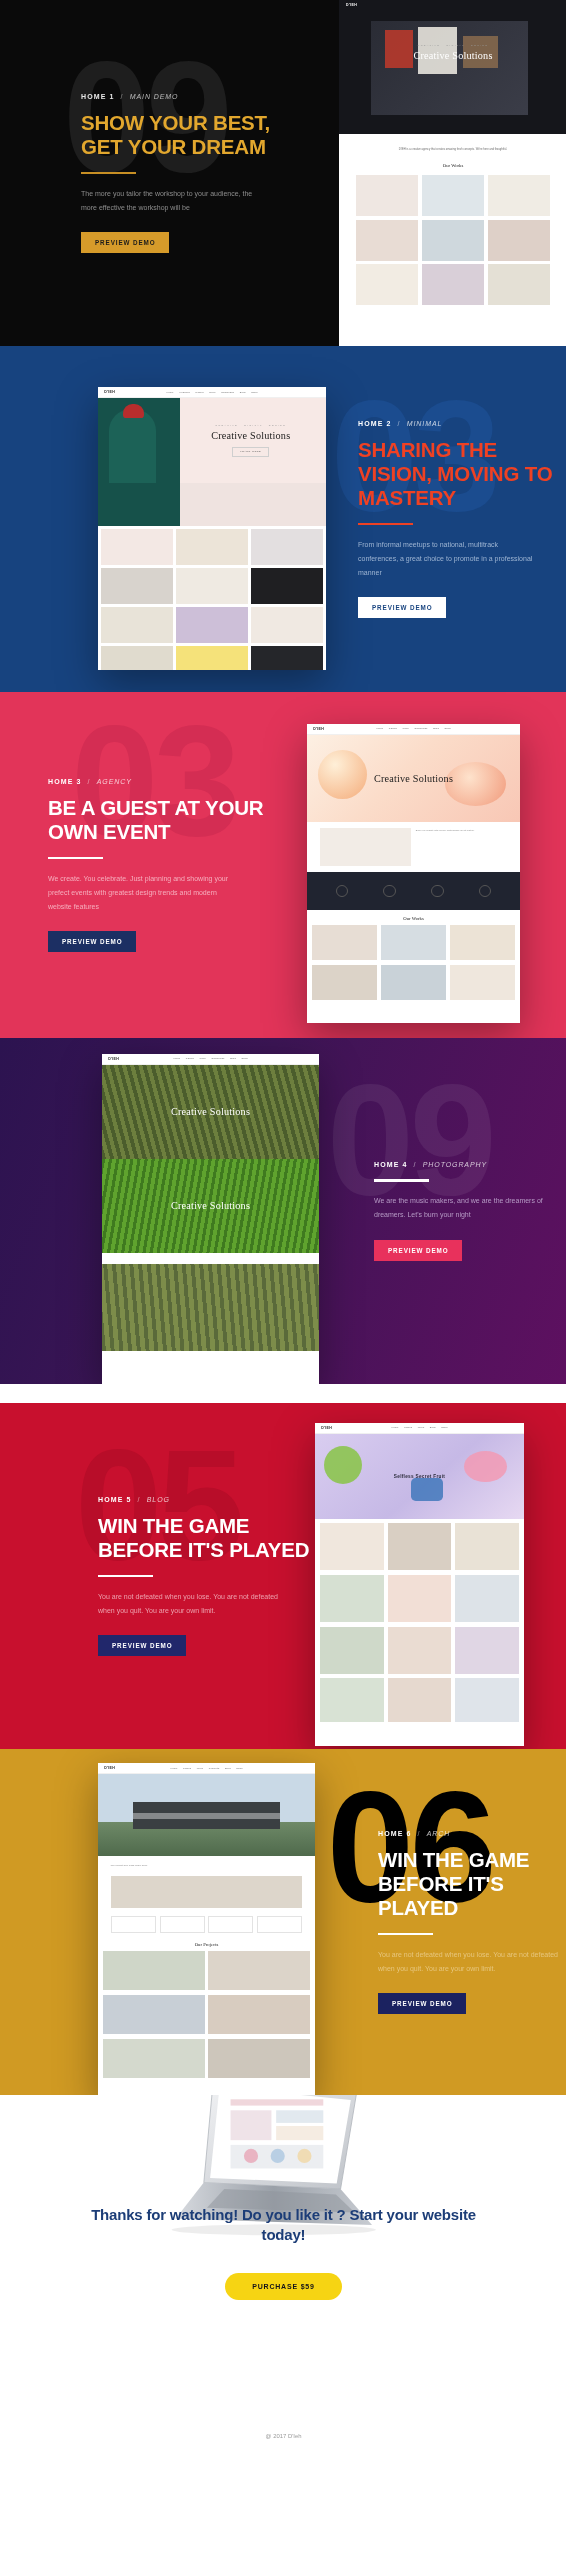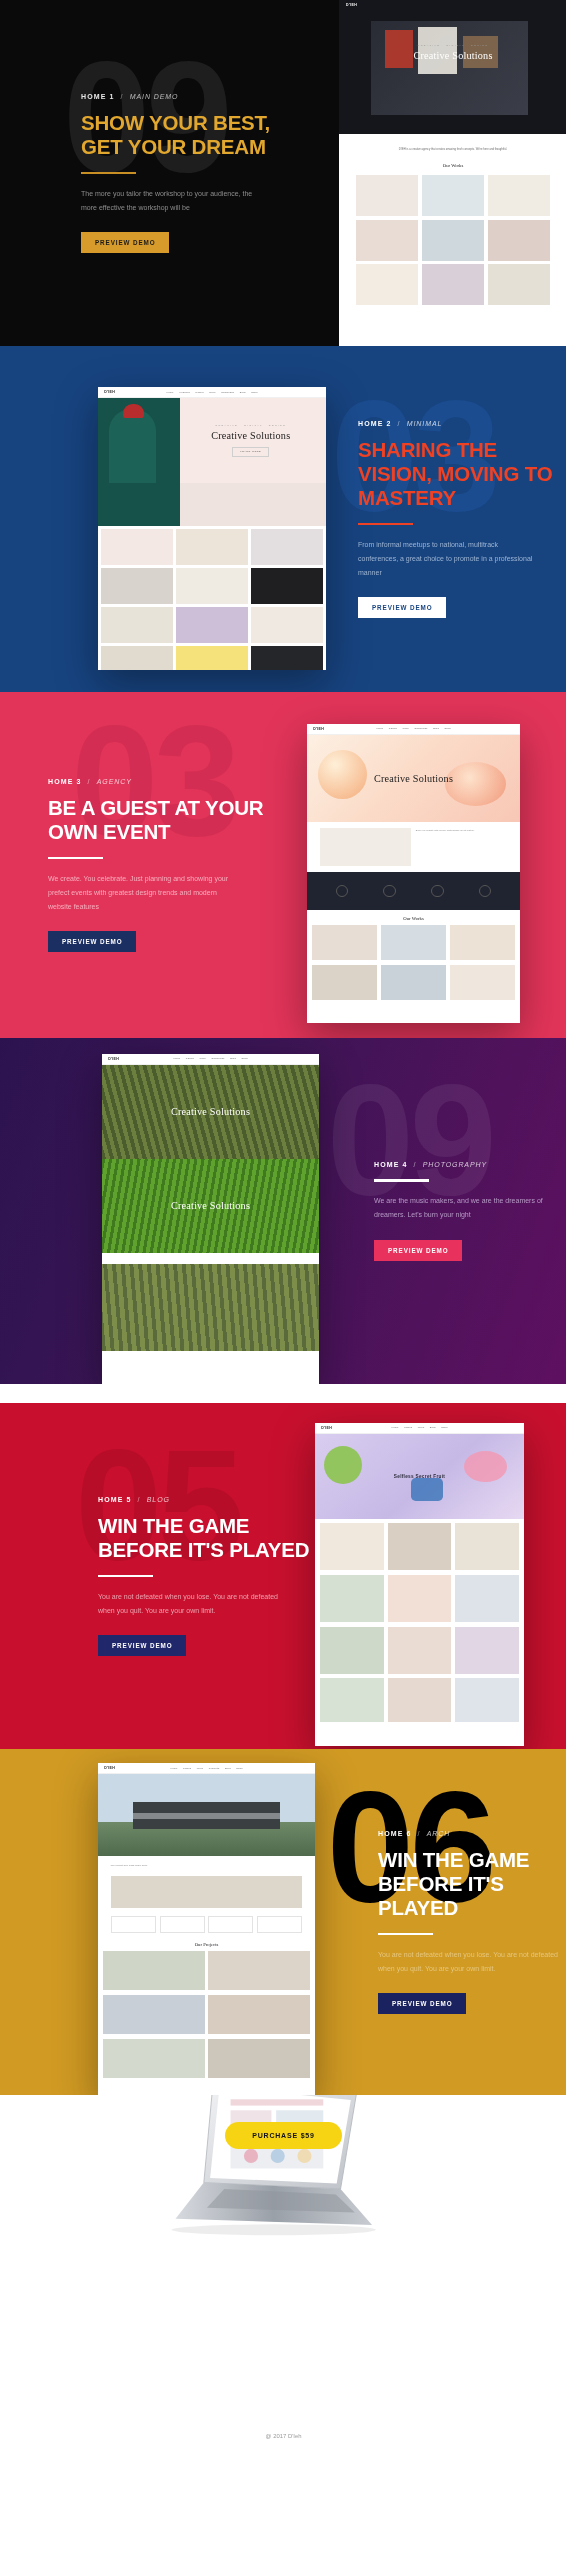--- a/index.html
+++ b/index.html
@@ -577,18 +577,19 @@
       <rect x="150" y="70" width="60" height="18" fill="#f5ece2"></rect>
       <rect x="92" y="94" width="118" height="30" fill="#eceef1"></rect>
       <circle cx="118" cy="108" r="9" fill="#e9b4c2"></circle>
       <circle cx="152" cy="108" r="9" fill="#b9cfe4"></circle>
       <circle cx="186" cy="108" r="9" fill="#f0dcb4"></circle>
       <polygon points="58,142 232,150 272,196 22,188" fill="url(#baseG)"></polygon>
       <polygon points="84,150 226,157 250,180 62,174" fill="#8f959d" opacity=".55"></polygon>
       <ellipse cx="147" cy="202" rx="130" ry="7" fill="#000" opacity=".07"></ellipse>
     </svg>
 
+    <h1 class="cta-h">Thanks for watching! Do you like it ? Start your website today!</h1>
     <button class="cta-btn">PURCHASE $59</button>
     <div class="copyright">@ 2017 D'Ieh</div>
   </section>
 
 </div>
 
 
 </body></html>

